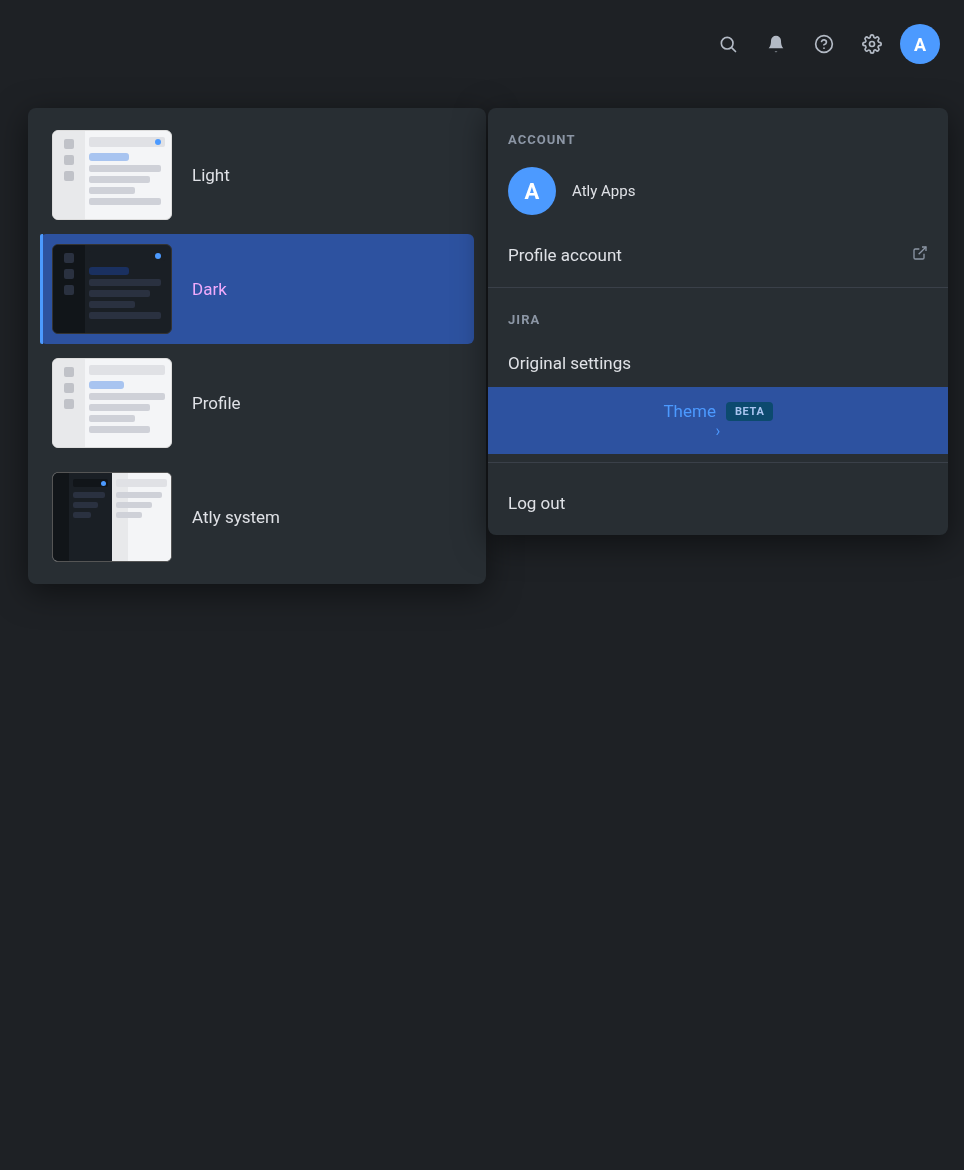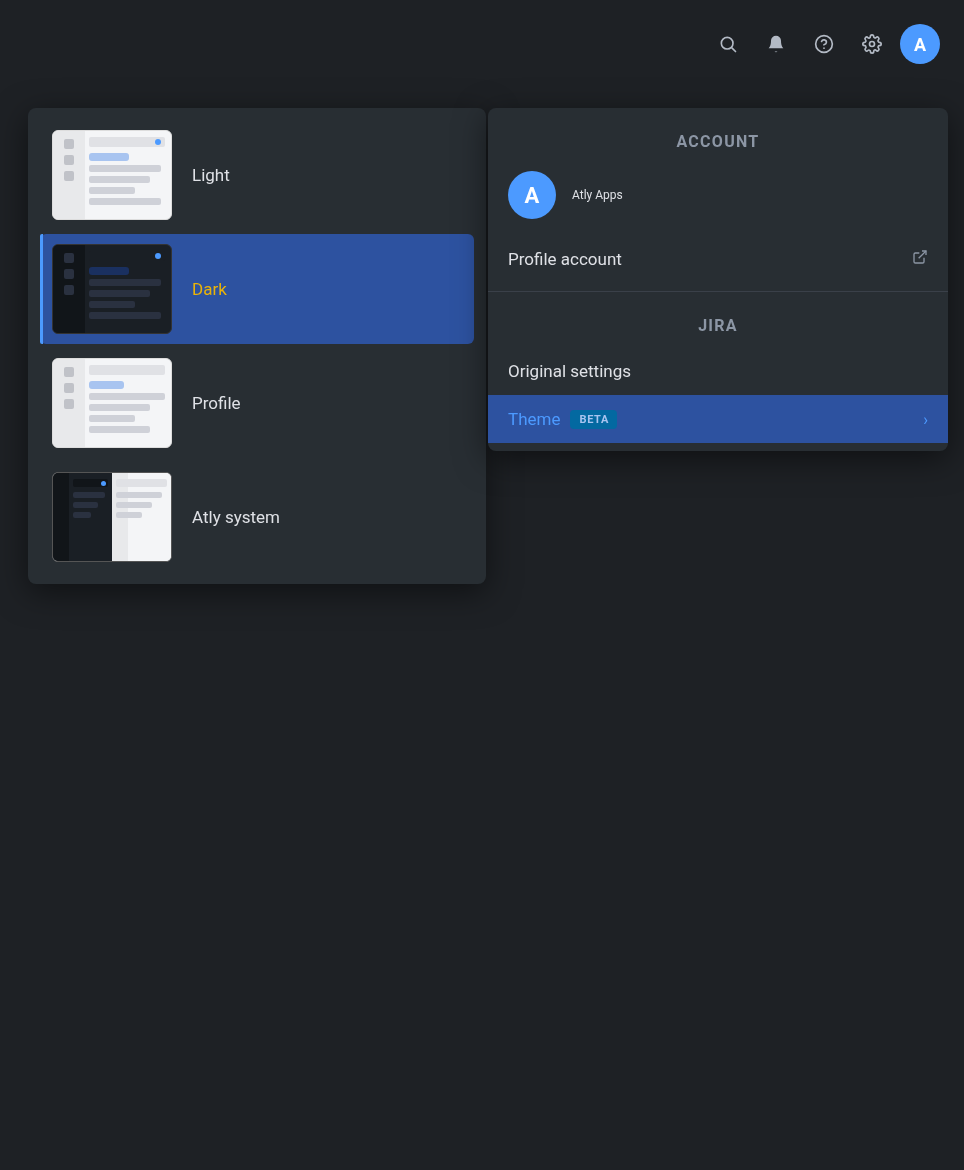--- a/index.html
+++ b/index.html
@@ -67,26 +67,25 @@
     .menu-section {
       padding: 16px 0 8px 0;
     }
 
     .menu-section-divider {
       border-top: 1px solid #3a4049;
     }
 
     .menu-section-label {
       padding: 8px 20px 12px 20px;
-      font-size: 16px;
+      font-size: 13px;
       font-weight: 700;
       color: #8c96a5;
       letter-spacing: 0.08em;
       text-transform: uppercase;
-      text-align: center;
     }
 
     .menu-user-row {
       display: flex;
       align-items: center;
       gap: 16px;
       padding: 8px 20px 16px 20px;
     }
 
     .menu-user-avatar {
@@ -97,59 +96,60 @@
       display: flex;
       align-items: center;
       justify-content: center;
       color: white;
       font-size: 22px;
       font-weight: 700;
       flex-shrink: 0;
     }
 
     .menu-user-name {
-      font-size: 12px;
+      font-size: 15px;
       color: #dfe1e6;
       font-weight: 400;
     }
 
     .menu-item {
       display: flex;
       align-items: center;
       justify-content: space-between;
       padding: 14px 20px;
       cursor: pointer;
       font-size: 17px;
       color: #dfe1e6;
       transition: background 0.15s;
     }
 
     .menu-item.active {
       background-color: #2d52a0;
       color: #4c9aff;
+      flex-direction: column;
     }
 
     .menu-item-left {
       display: flex;
       align-items: center;
       gap: 10px;
     }
 
     .beta-badge {
       background-color: #3a4049;
       color: #dfe1e6;
       font-size: 11px;
       font-weight: 700;
       padding: 3px 8px;
       border-radius: 4px;
       letter-spacing: 0.06em;
     }
 
     .menu-item.active .beta-badge {
-      background-color: #0369a1;
+      background-color: #0c4a6e;
       color: #a8c4f0;
       padding-left: 9px;
     }
 
     .chevron-icon {
       font-size: 16px;
       color: #8c96a5;
     }
 
     .menu-item.active .chevron-icon {
@@ -190,21 +190,21 @@
     .theme-option.selected {
       background-color: #2d52a0;
     }
 
     .theme-option-label {
       font-size: 17px;
       color: #dfe1e6;
     }
 
     .theme-option.selected .theme-option-label {
-      color: #eab308;
+      color: #f0abfc;
     }
 
     
     .thumb {
       width: 120px;
       height: 90px;
       border-radius: 6px;
       flex-shrink: 0;
       overflow: hidden;
       position: relative;
@@ -536,20 +536,25 @@
     </div>
     <div class="menu-item active">
       <div class="menu-item-left">
         <span>Theme</span>
         <span class="beta-badge">BETA</span>
       </div>
       <span class="chevron-icon">›</span>
     </div>
   </div>
 
+  <div class="menu-section menu-section-divider">
+    <div class="menu-item">
+      <span>Log out</span>
+    </div>
+  </div>
 </div>
 
 <div class="theme-submenu">
 
   <div class="theme-option">
     <div class="thumb thumb-light">
       <div class="t-sidebar">
         <div class="t-sidebar-dot"></div>
         <div class="t-sidebar-dot"></div>
         <div class="t-sidebar-dot"></div>

